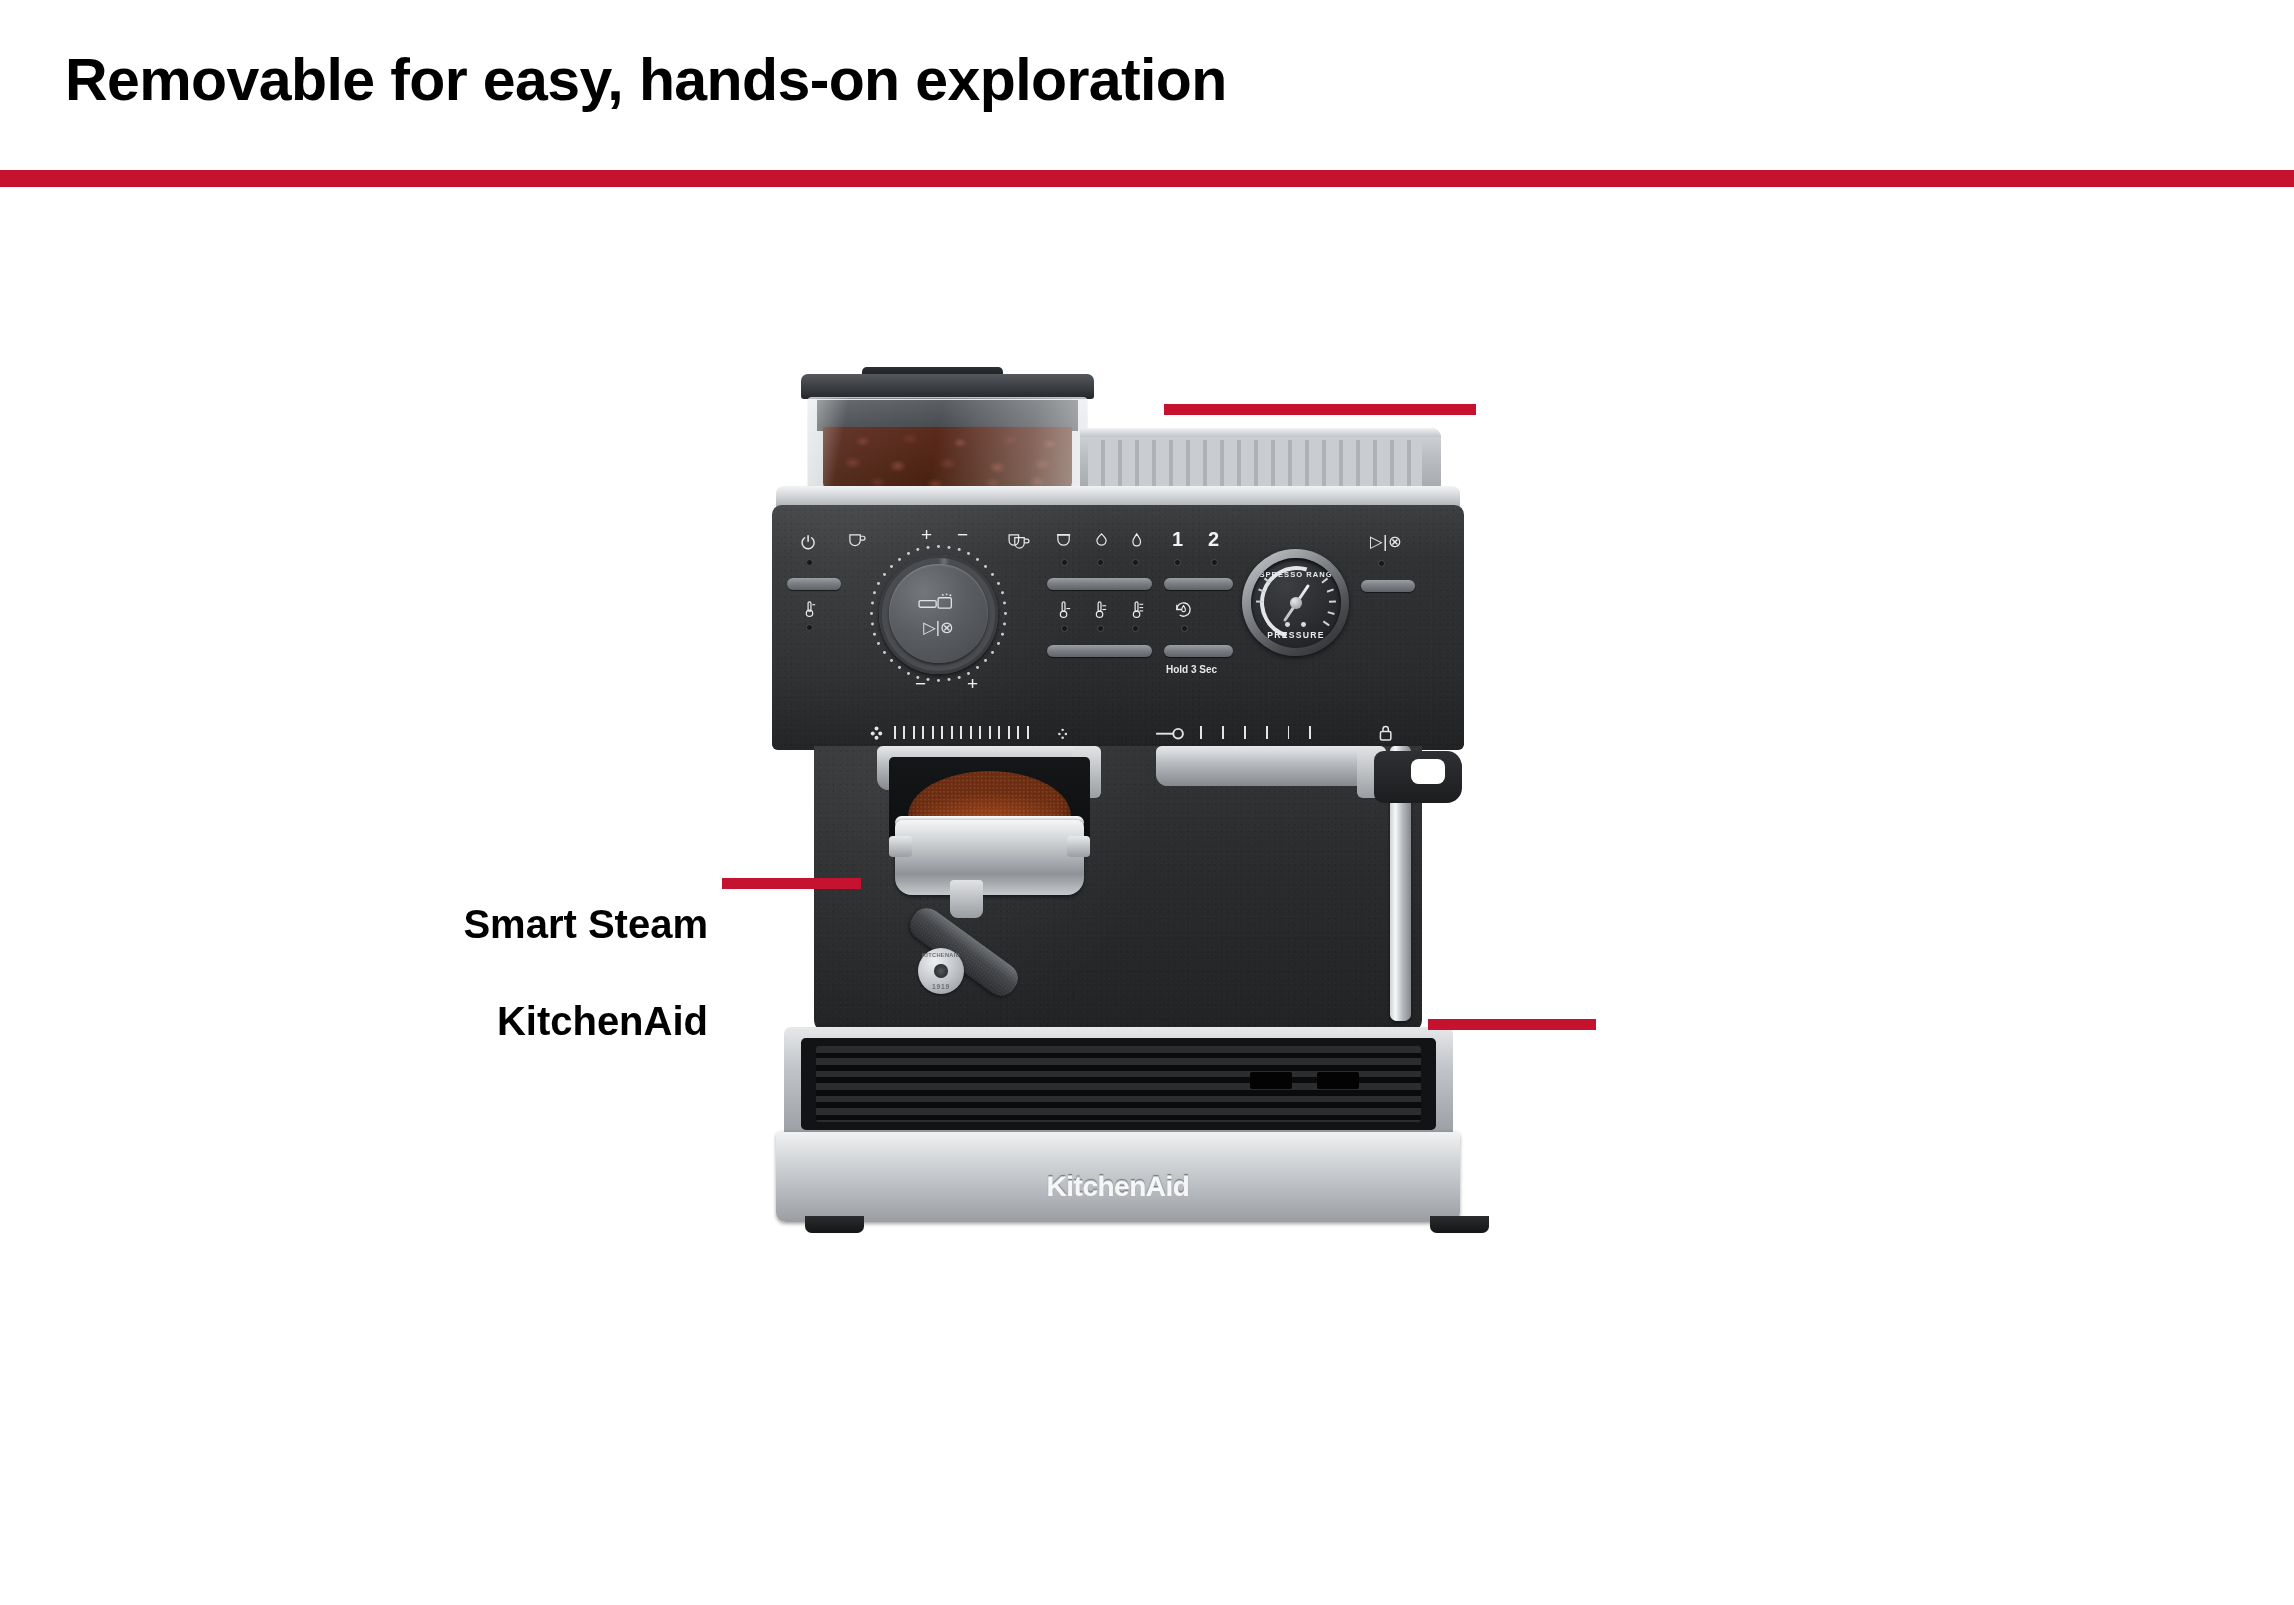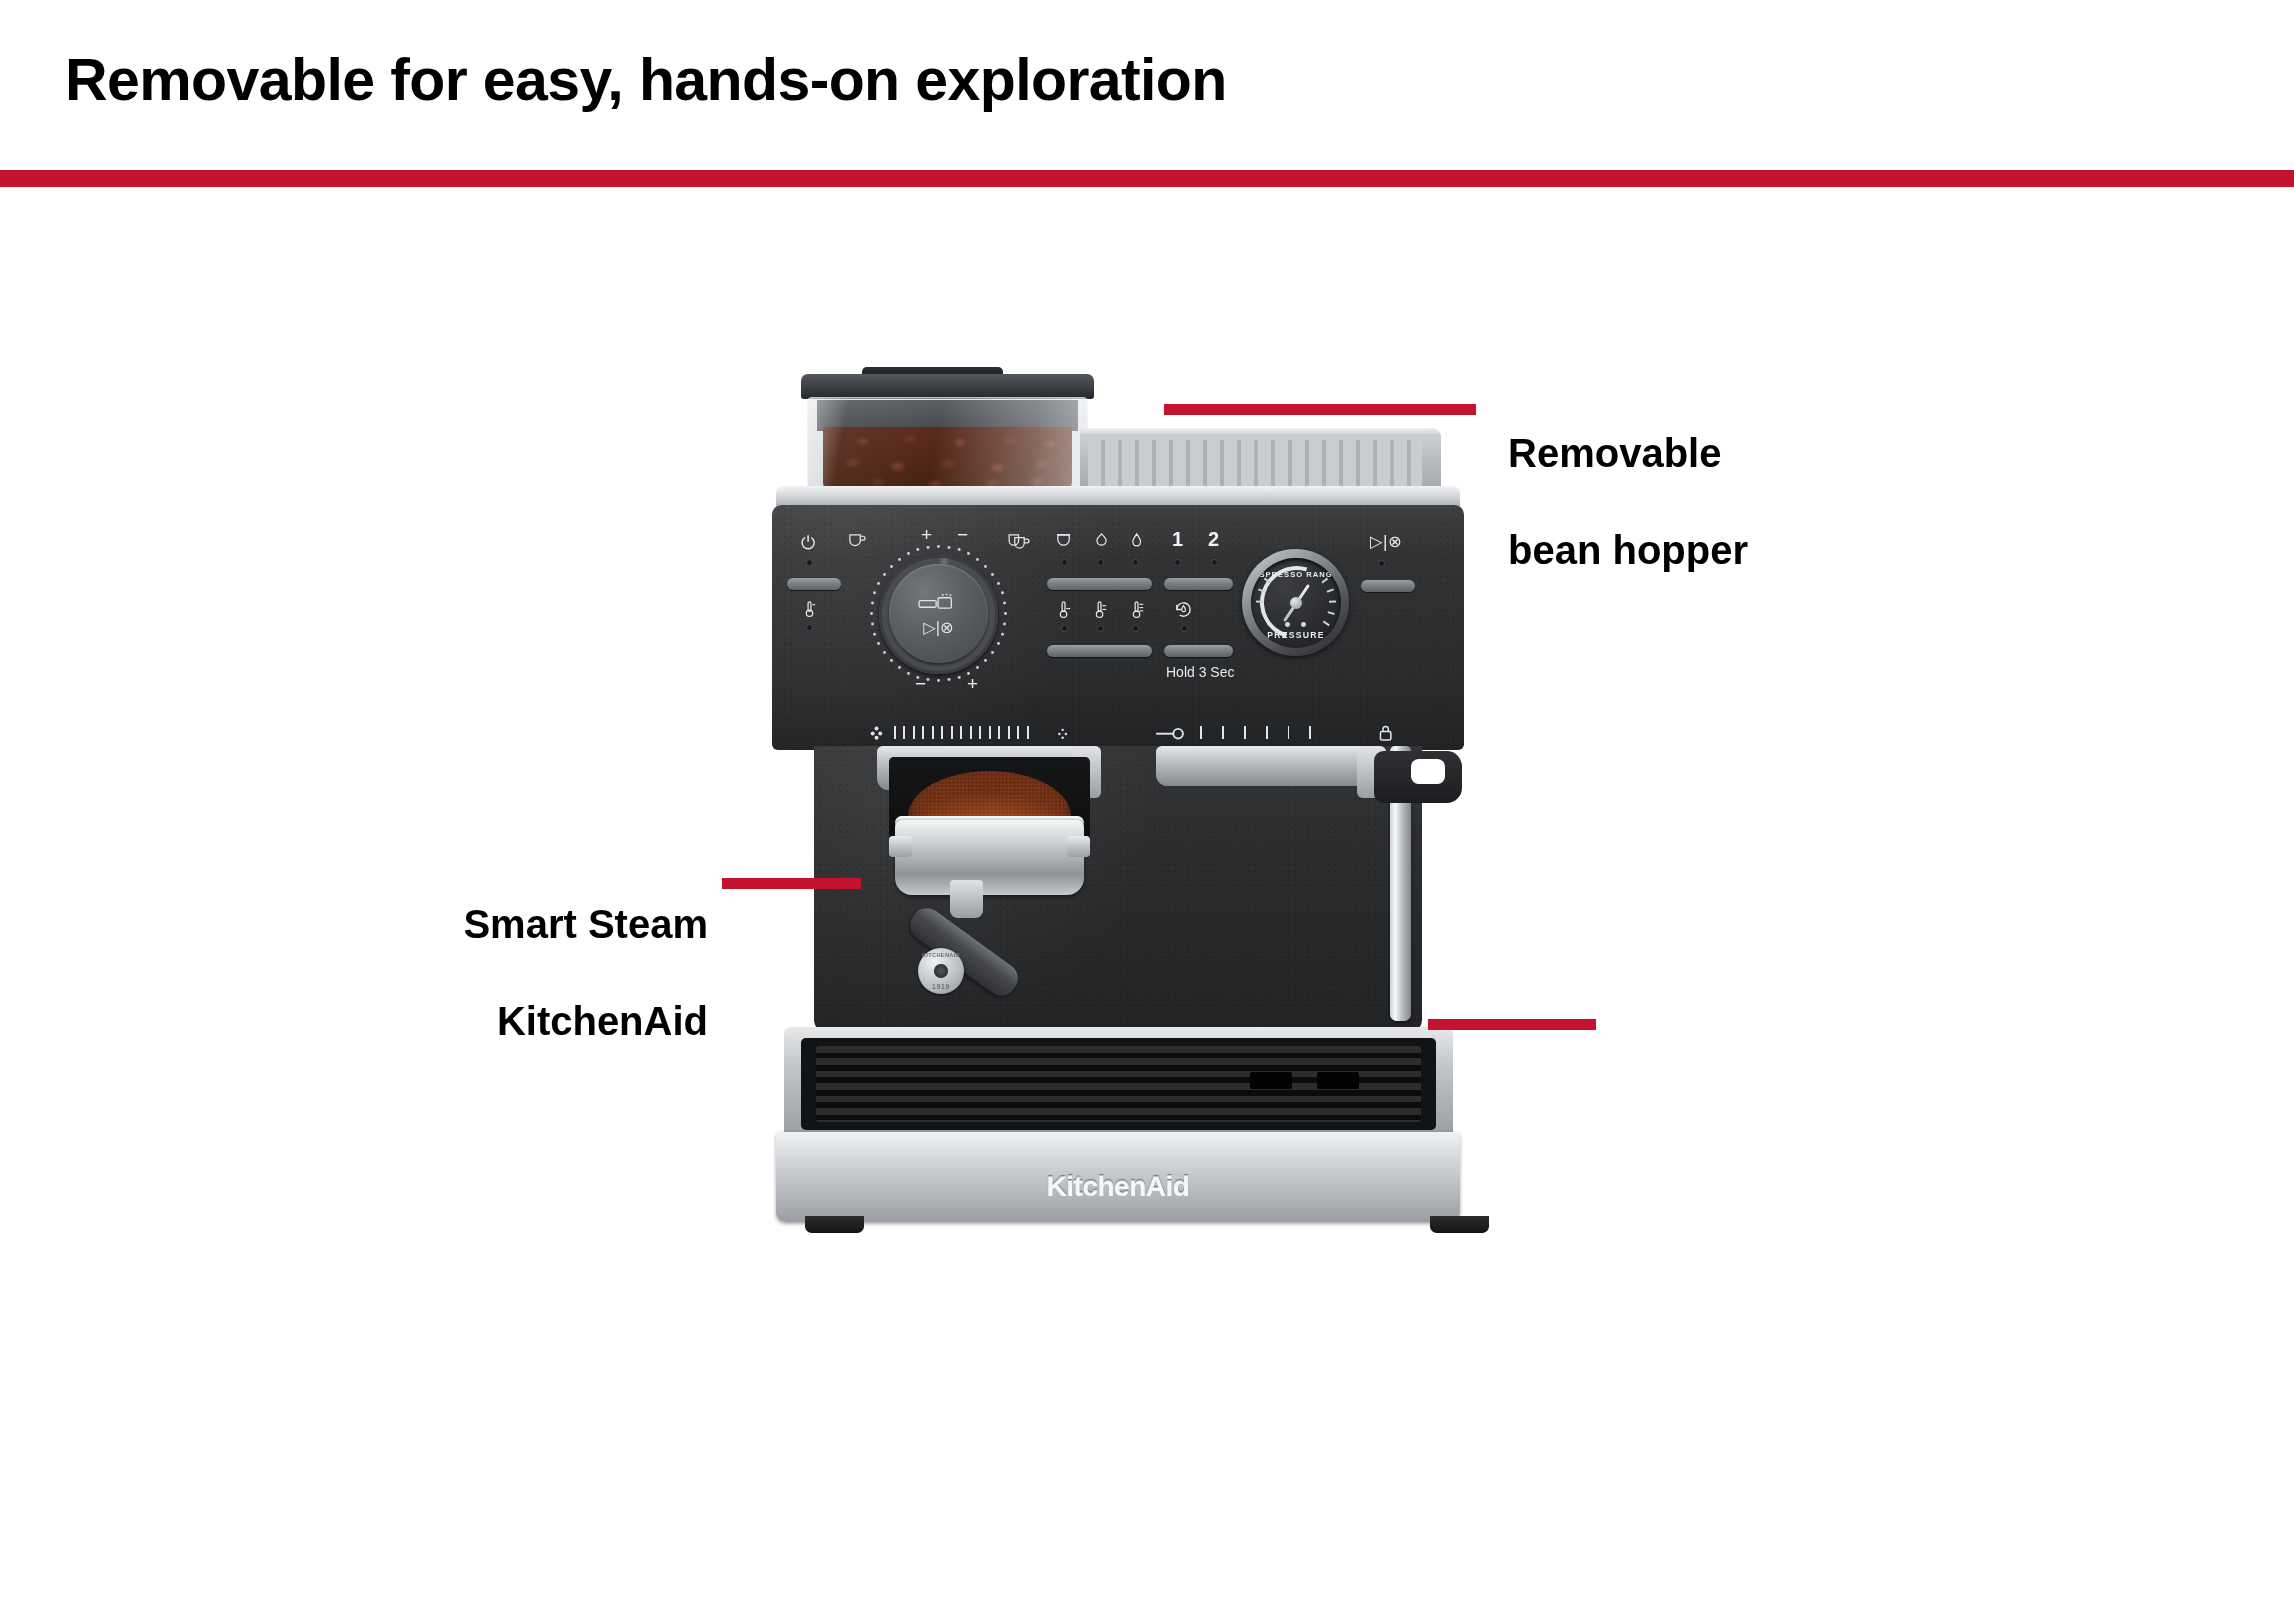--- a/index.html
+++ b/index.html
@@ -194,22 +194,22 @@
   .pill-btn {
     position: absolute;
     height: 12.4px;
     border-radius: 6.7px;
     background: linear-gradient(180deg,#9b9ea2 0%,#7c7f83 45%,#5f6266 100%);
     box-shadow: 0 1px 1px rgba(0,0,0,.55);
   }
   .tiny-label {
     position: absolute;
     color: #e6e8ea;
-    font-size: 14px;
-    font-weight: 400;
+    font-size: 10px;
+    font-weight: 700;
     white-space: nowrap;
   }
   .num-label {
     position: absolute;
     color: #f0f2f4;
     font-size: 20px;
     font-weight: 700;
   }
 
   
@@ -789,24 +789,20 @@
       <div id="tray-hole-b" style="left:516px;"></div>
     </div>
     <div id="base-plate">
       <div id="base-logo">KitchenAid</div>
     </div>
     <div class="foot" style="left:50px;"></div>
     <div class="foot" style="left:675px;"></div>
   </div>
 
   <div id="leader-hopper" class="leader-line"></div>
-  <div id="callout-hopper-label" class="callout-label">
-    <div>Removable</div>
-    <div>bean hopper</div>
-  </div>
 
   <div id="leader-dosing" class="leader-line"></div>
   <div id="callout-dosing-label" class="callout-label">
     <div>Smart Steam</div>
     <div>KitchenAid</div>
   </div>
 
   <div id="leader-wand" class="leader-line"></div>
 
 </div>

